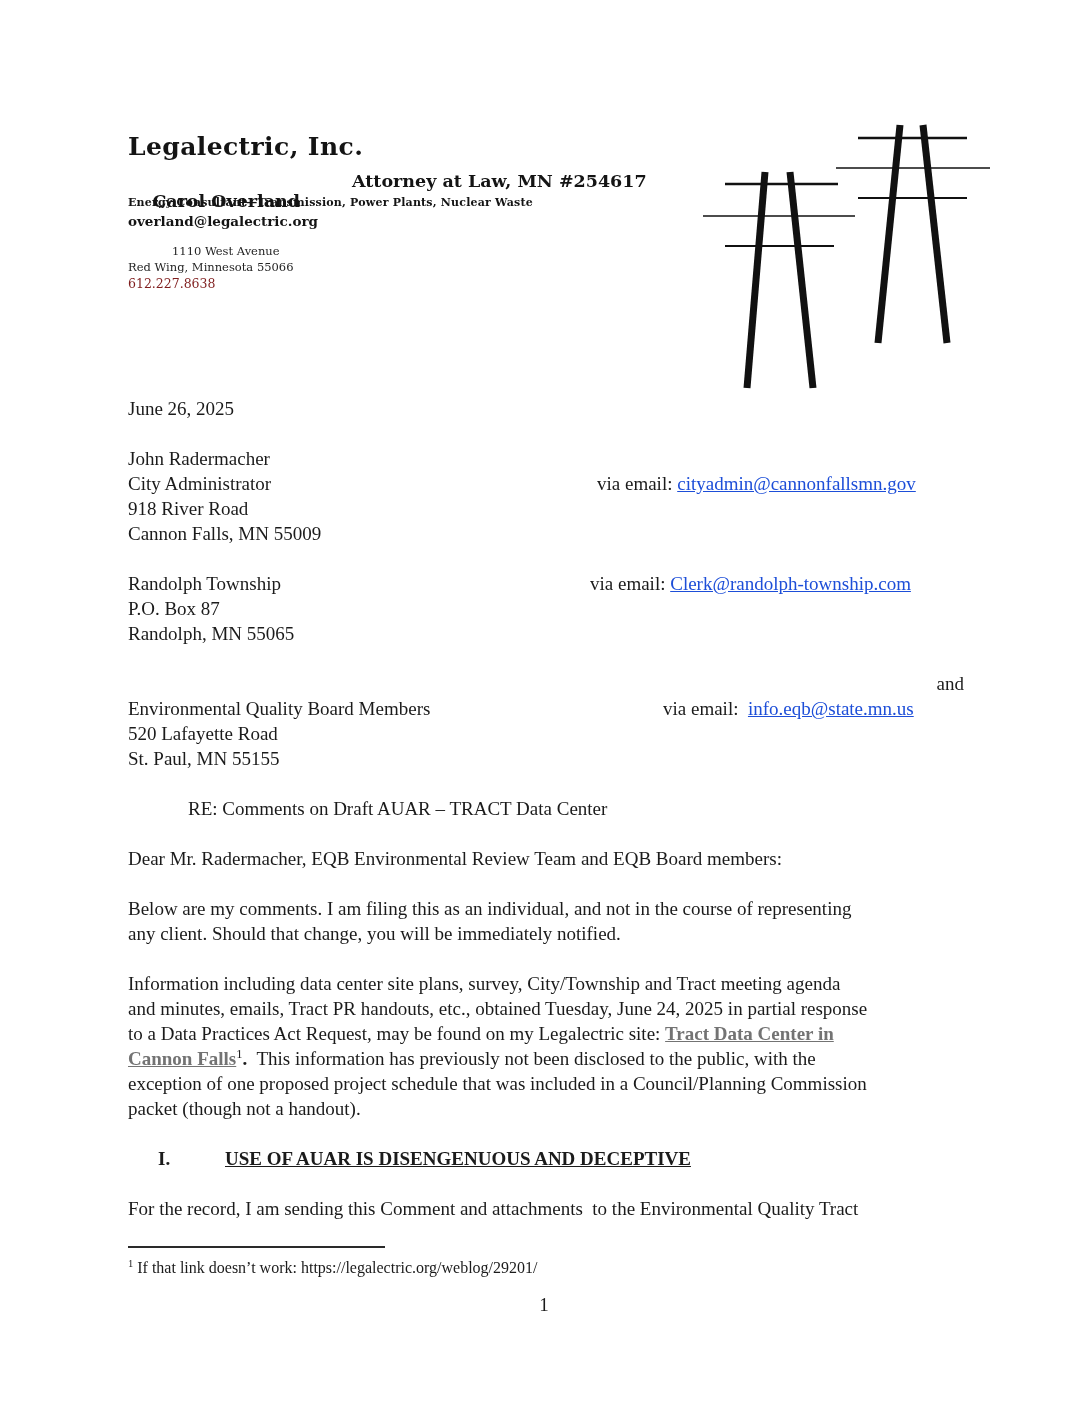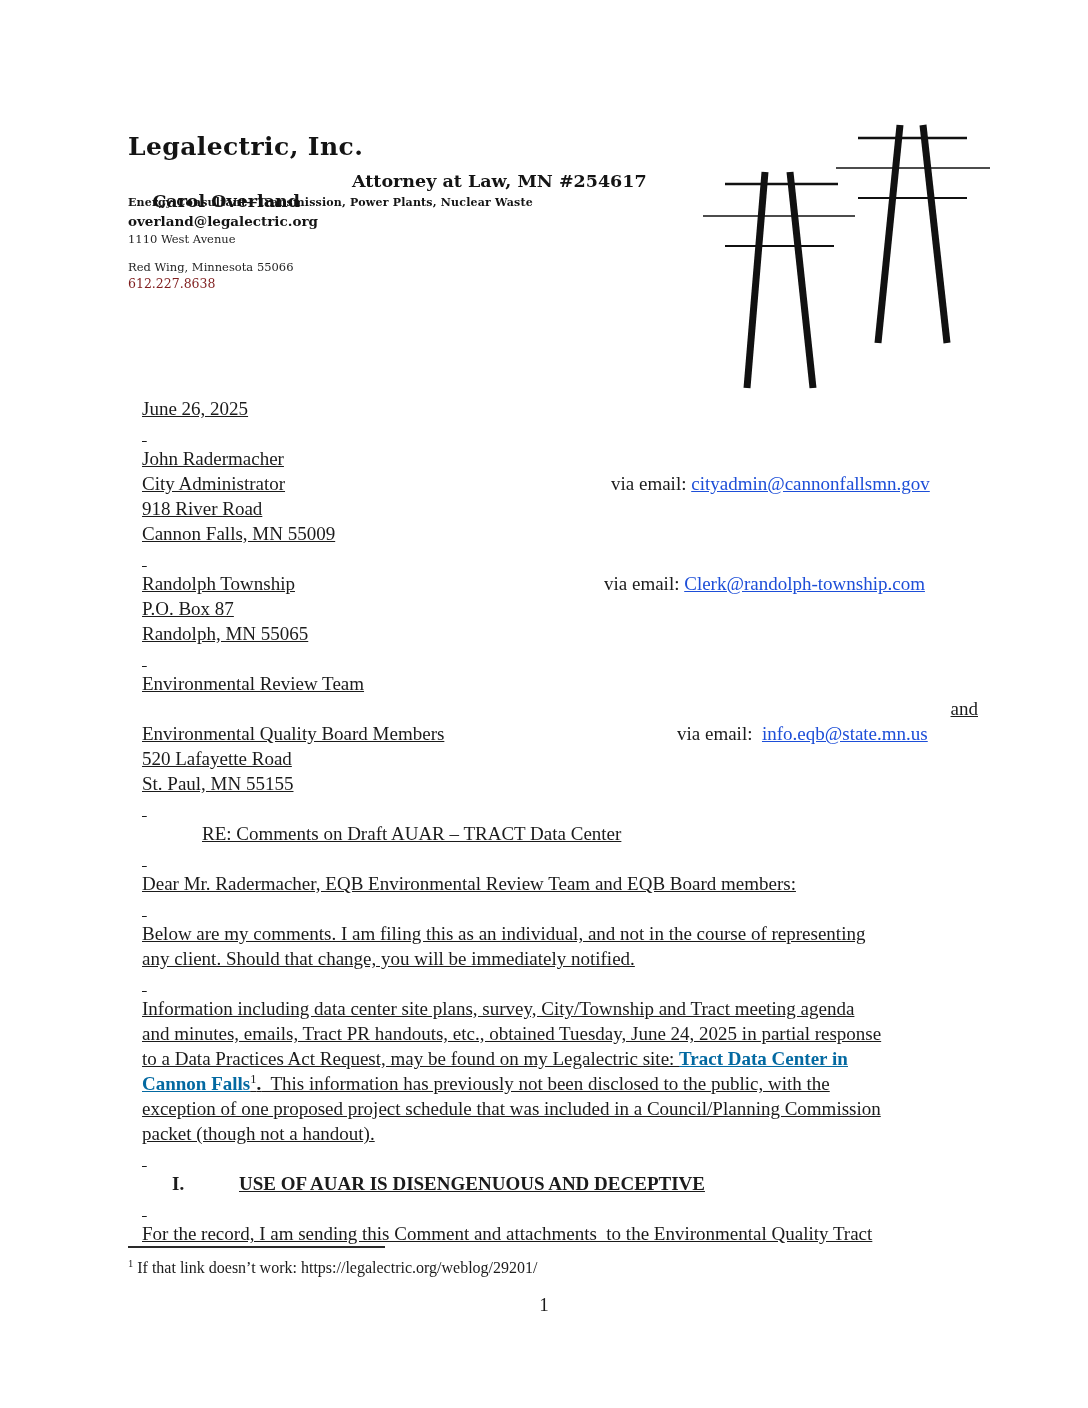--- a/index.html
+++ b/index.html
@@ -8,31 +8,31 @@
     font-family:"Liberation Serif", serif; color:#1b1b1b; overflow:hidden;border-radius:17px;
   }
   
   .lh { position:absolute; left:128px; font-family:"DejaVu Serif", serif; font-weight:bold; color:#141414; white-space:pre; }
   .lh-company { top:132px; font-size:25px; letter-spacing:0.4px; }
   .lh-row { top:171px; width:620px; font-size:17.5px; }
   .lh-title { position:absolute; left:224px; top:0; }
   .lh-tagline { top:196px; font-size:11px; letter-spacing:0.2px; }
   .lh-email { top:213px; font-size:13.5px; }
   .lh-addr { font-weight:normal; font-size:11.5px; color:#242424; }
-  .lh-addr1 { top:232px; }
+  .lh-addr1 { top:244px;margin-left:44px; }
   .lh-addr2 { top:260px; }
   .lh-phone { top:276px; font-weight:normal; font-size:12.5px; color:#7f1d1d; }
   .logo { position:absolute; left:690px; top:105px; }
   
-  .body-block { position:absolute; left:142px; top:396px; width:836px; font-size:19px;text-decoration:underline; }
+  .body-block { position:absolute; left:128px; top:396px; width:836px; font-size:19px; }
   .bl { position:relative; line-height:25px; min-height:25px; white-space:pre; }
   .tab { position:absolute; top:0; }
   .abs { position:absolute; top:0; }
   .link { color:#1d4ed8; text-decoration:underline; }
-  .boldlink { color:#0369a1; font-weight:bold; text-decoration:underline; }
+  .boldlink { color:#737373; font-weight:bold; text-decoration:underline; }
   .bold { font-weight:bold; }
   .boldu { font-weight:bold; text-decoration:underline; }
   .sup { font-size:12.5px; vertical-align:super; line-height:0; }
   
   .fn-rule { position:absolute; left:128px; top:1246px; width:257px; height:2px; background:#2a2a2a; }
   .footnote { position:absolute; left:128px; top:1258px; font-size:16px; white-space:pre; }
   .footnote sup { font-size:10.5px; }
   .page-number { position:absolute; left:0; top:1294px; width:1088px; text-align:center; font-size:19px; }
 </style>
 </head>
@@ -73,21 +73,20 @@
       <div class="bl">&nbsp;</div>
       <div class="bl"><span>John Radermacher</span></div>
       <div class="bl"><span>City Administrator</span><span class="tab" style="left: 469px;"><span>via email: </span><span class="link">cityadmin@cannonfallsmn.gov</span></span></div>
       <div class="bl"><span>918 River Road</span></div>
       <div class="bl"><span>Cannon Falls, MN 55009</span></div>
       <div class="bl">&nbsp;</div>
       <div class="bl"><span>Randolph Township</span><span class="tab" style="left: 462px;"><span>via email: </span><span class="link">Clerk@randolph-township.com</span></span></div>
       <div class="bl"><span>P.O. Box 87</span></div>
       <div class="bl"><span>Randolph, MN 55065</span></div>
       <div class="bl">&nbsp;</div>
-      <div class="bl"><span>Environmental Review Team</span></div>
       <div class="bl" style="padding-left: 26px; text-align: right;"><span>and</span></div>
       <div class="bl"><span>Environmental Quality Board Members</span><span class="tab" style="left: 535px;"><span>via email:  </span><span class="link">info.eqb@state.mn.us</span></span></div>
       <div class="bl"><span>520 Lafayette Road</span></div>
       <div class="bl"><span>St. Paul, MN 55155</span></div>
       <div class="bl">&nbsp;</div>
       <div class="bl" style="padding-left: 60px;"><span>RE: Comments on Draft AUAR – TRACT Data Center</span></div>
       <div class="bl">&nbsp;</div>
       <div class="bl"><span>Dear Mr. Radermacher, EQB Environmental Review Team and EQB Board members:</span></div>
       <div class="bl">&nbsp;</div>
       <div class="bl"><span>Below are my comments. I am filing this as an individual, and not in the course of representing</span></div>

